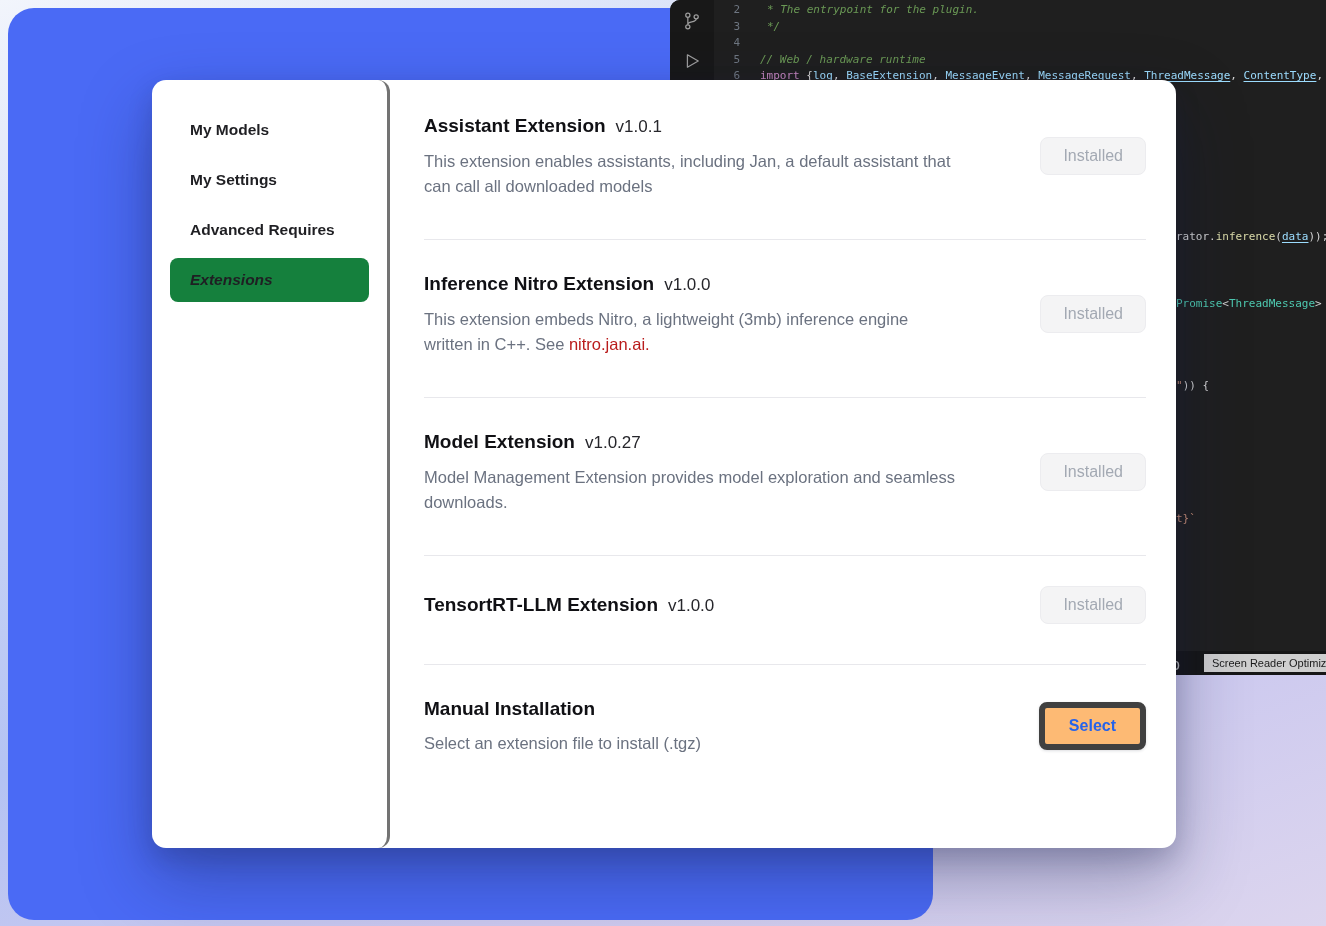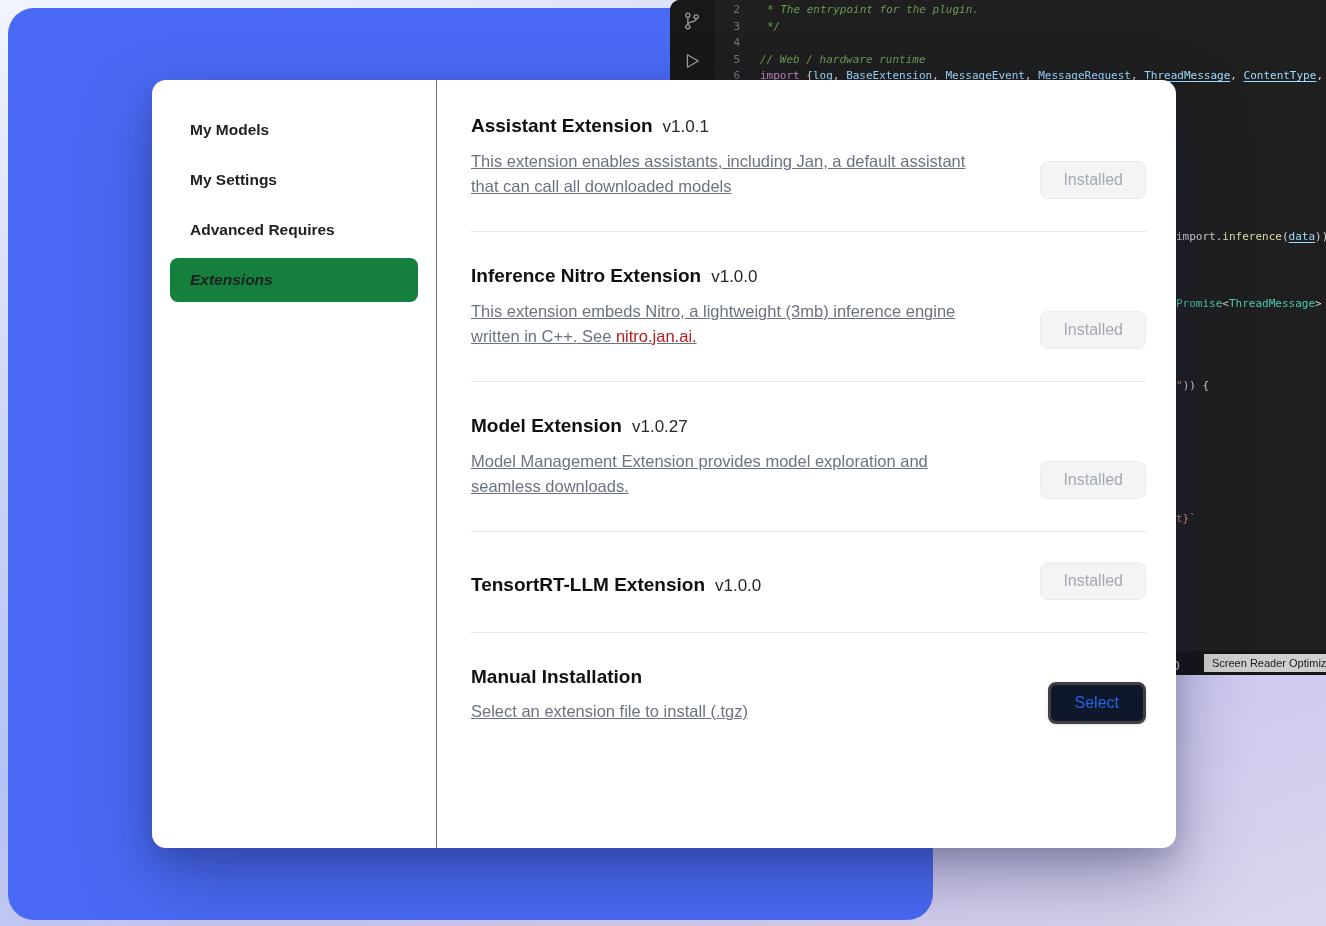--- a/index.html
+++ b/index.html
@@ -45,39 +45,39 @@
   .sr-box { position:absolute; left:534px; top:3px; background:#cfcfcf; color:#1b1b1b;
     font-size:11px; font-family:"Liberation Sans",sans-serif; padding:3px 8px; white-space:nowrap; }
 
   
   .card {
     position:absolute; left:152px; top:80px; width:1024px; height:768px;
     background:#ffffff; border-radius:14px; z-index:3; display:flex;
     box-shadow:0 30px 70px rgba(20,30,70,.35), 0 10px 24px rgba(20,30,70,.18);
     overflow:hidden;
   }
-  .sidebar { width:285px; flex:none; border-right:1px solid #737373; padding:28px 18px; }
+  .sidebar { width:238px; flex:none; border-right:3px solid #737373; padding:28px 18px;border-radius:12px; }
   .nav-item { height:44px; display:flex; align-items:center; padding:0 20px; border-radius:8px;
     font-size:15.5px; font-weight:700; color:#1f1f23; margin-bottom:6px; cursor:pointer; }
   .nav-item.active { background:#15803d;font-style:italic; }
 
   .content { flex:1; padding:0 30px 0 34px; overflow:hidden; }
-  .section { display:flex; justify-content:space-between; align-items:flex-end; gap:24px;
-    padding:30px 0 32px; border-bottom:1px solid #e8e8ec; }
+  .section { display:flex; justify-content:space-between; align-items:center; gap:24px;
+    padding:30px 0 40px; border-bottom:1px solid #e8e8ec; }
   .section:first-child { padding-top:32px; }
   .section.last { border-bottom:none; }
   .sec-title-row { display:flex; align-items:baseline; gap:10px; }
   .sec-title { font-size:19px; font-weight:700; color:#101014; line-height:28px; }
   .sec-version { font-size:17px; color:#26262b; line-height:28px; }
-  .sec-desc { margin-top:8px; font-size:16.5px; line-height:25px; color:#6b7280; max-width:535px;text-decoration:underline; }
+  .sec-desc { margin-top:8px; font-size:16.5px; line-height:25px; color:#6b7280; max-width:535px; }
   .link { color:#b91c1c; text-decoration:none; cursor:pointer; }
   .btn { border-radius:8px; font-size:16px; padding:9px 22px; border:1px solid #ececef;
     background:#f4f4f5; color:#a3a9b3; font-weight:500; font-family:inherit; cursor:pointer;
     white-space:nowrap; flex:none;margin-left:47px; }
-  .btn.select { background:#0f172a; color:#2563eb; font-weight:400; border:3px solid #404040;
+  .btn.select { background:#fdba74; color:#2563eb; font-weight:700; border:6px solid #404040;
     box-shadow:0 1px 3px rgba(16,24,40,.14); padding:9px 24px; }
 </style>
 </head>
 <body>
 
 <div class="blue-panel"></div>
 
 <div class="editor">
   <div class="activity">
     <span class="act-icon">
@@ -111,21 +111,21 @@
     <div class="cl">
       <span class="ln">5</span>
       <span class="ct"><span class="tk-cm">// Web / hardware runtime</span></span>
     </div>
     <div class="cl">
       <span class="ln">6</span>
       <span class="ct"><span class="tk-kw">import</span><span class="tk-pl"> {</span><span class="tk-id">log</span><span class="tk-pl">, </span><span class="tk-id">BaseExtension</span><span class="tk-pl">, </span><span class="tk-id">MessageEvent</span><span class="tk-pl">, </span><span class="tk-id">MessageRequest</span><span class="tk-pl">, </span><span class="tk-id">ThreadMessage</span><span class="tk-pl">, </span><span class="tk-id">ContentType</span><span class="tk-pl">,</span></span>
     </div>
   </div>
 
-  <div class="frag f1"><span class="tk-pl">import.</span><span class="tk-fn">inference</span><span class="tk-pl">(</span><span class="tk-id">data</span><span class="tk-pl">));</span></div>
+  <div class="frag f1"><span class="tk-pl">rator.</span><span class="tk-fn">inference</span><span class="tk-pl">(</span><span class="tk-id">data</span><span class="tk-pl">));</span></div>
   <div class="frag f2"><span class="tk-ty">Promise</span><span class="tk-pl">&lt;</span><span class="tk-ty">ThreadMessage</span><span class="tk-pl">&gt;</span></div>
   <div class="frag f3"><span class="tk-str">"</span><span class="tk-pl">)) {</span></div>
   <div class="frag f4"><span class="tk-str">t}`</span></div>
 
   <div class="statusbar">
     <span class="status-go">go</span>
     <span class="sr-box">Screen Reader Optimized</span>
   </div>
 </div>
 

